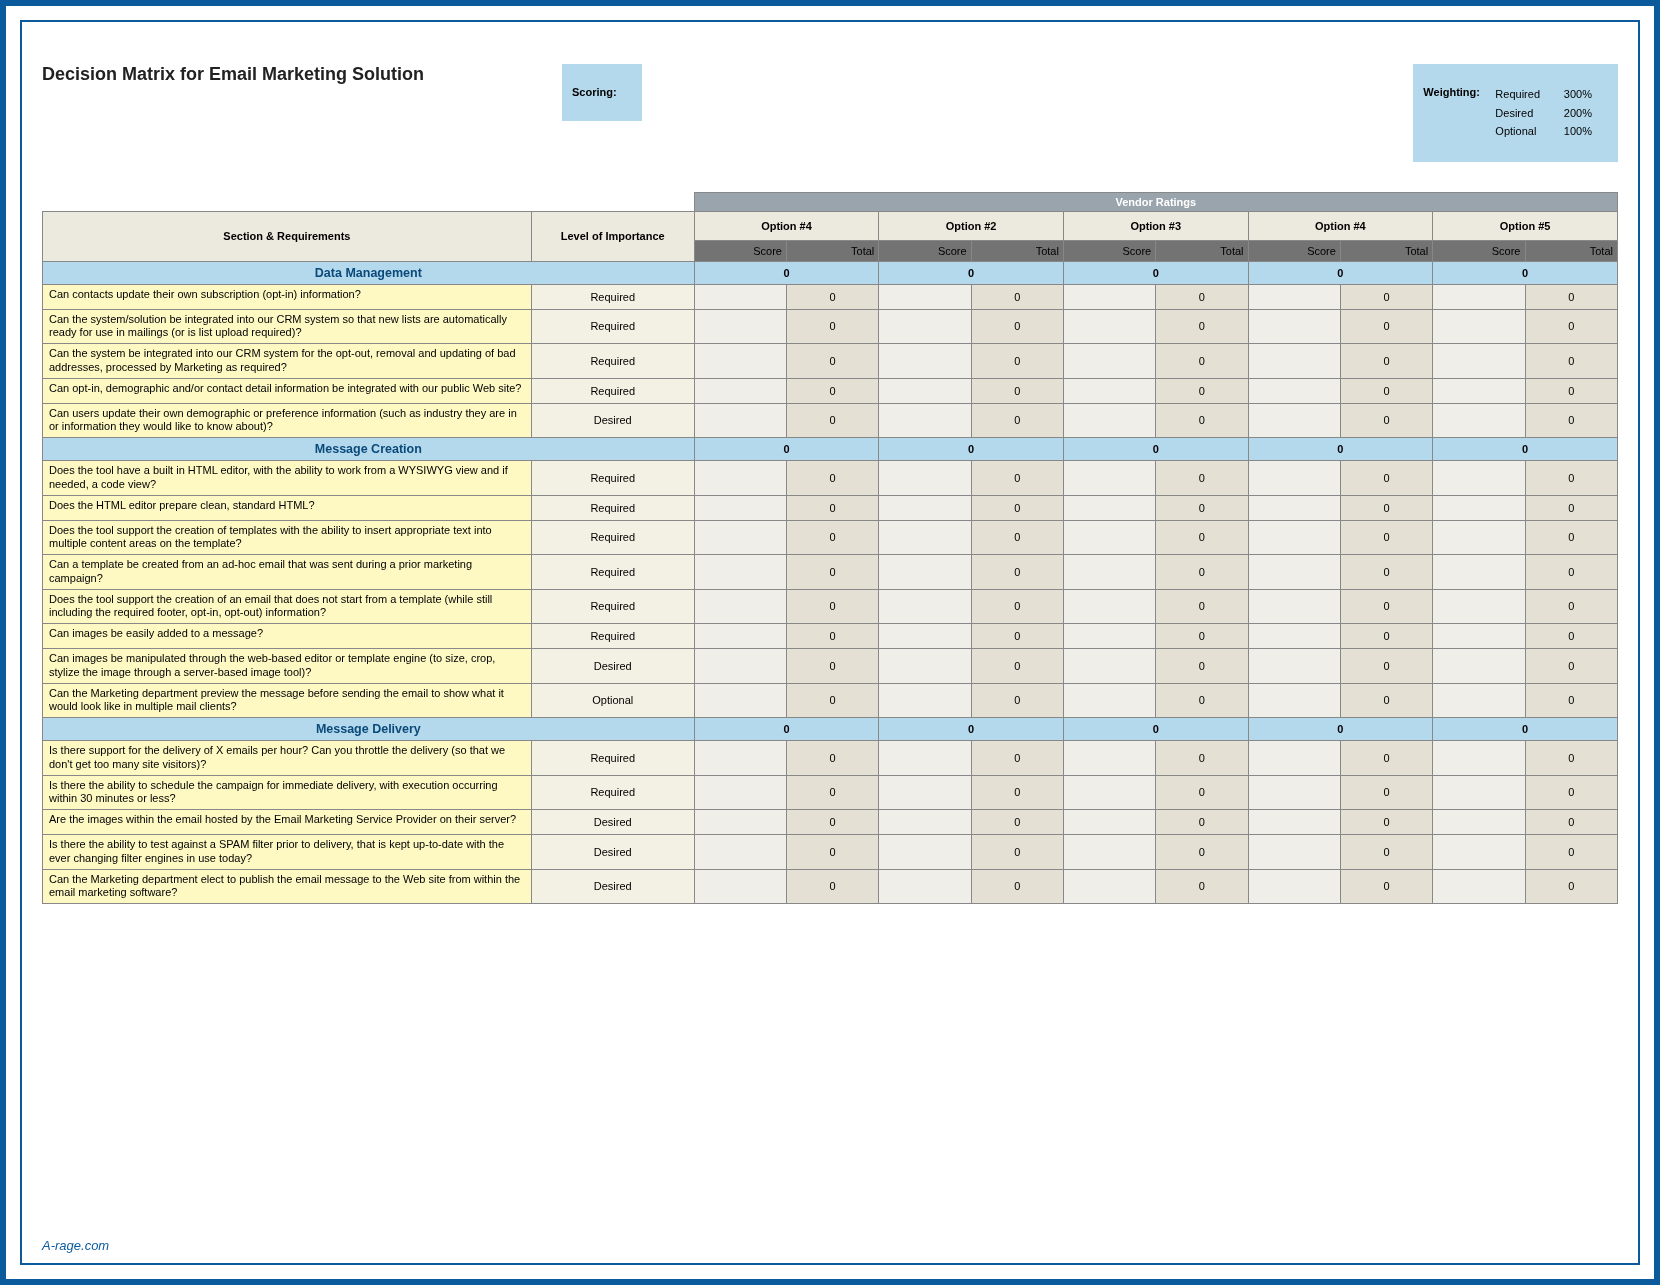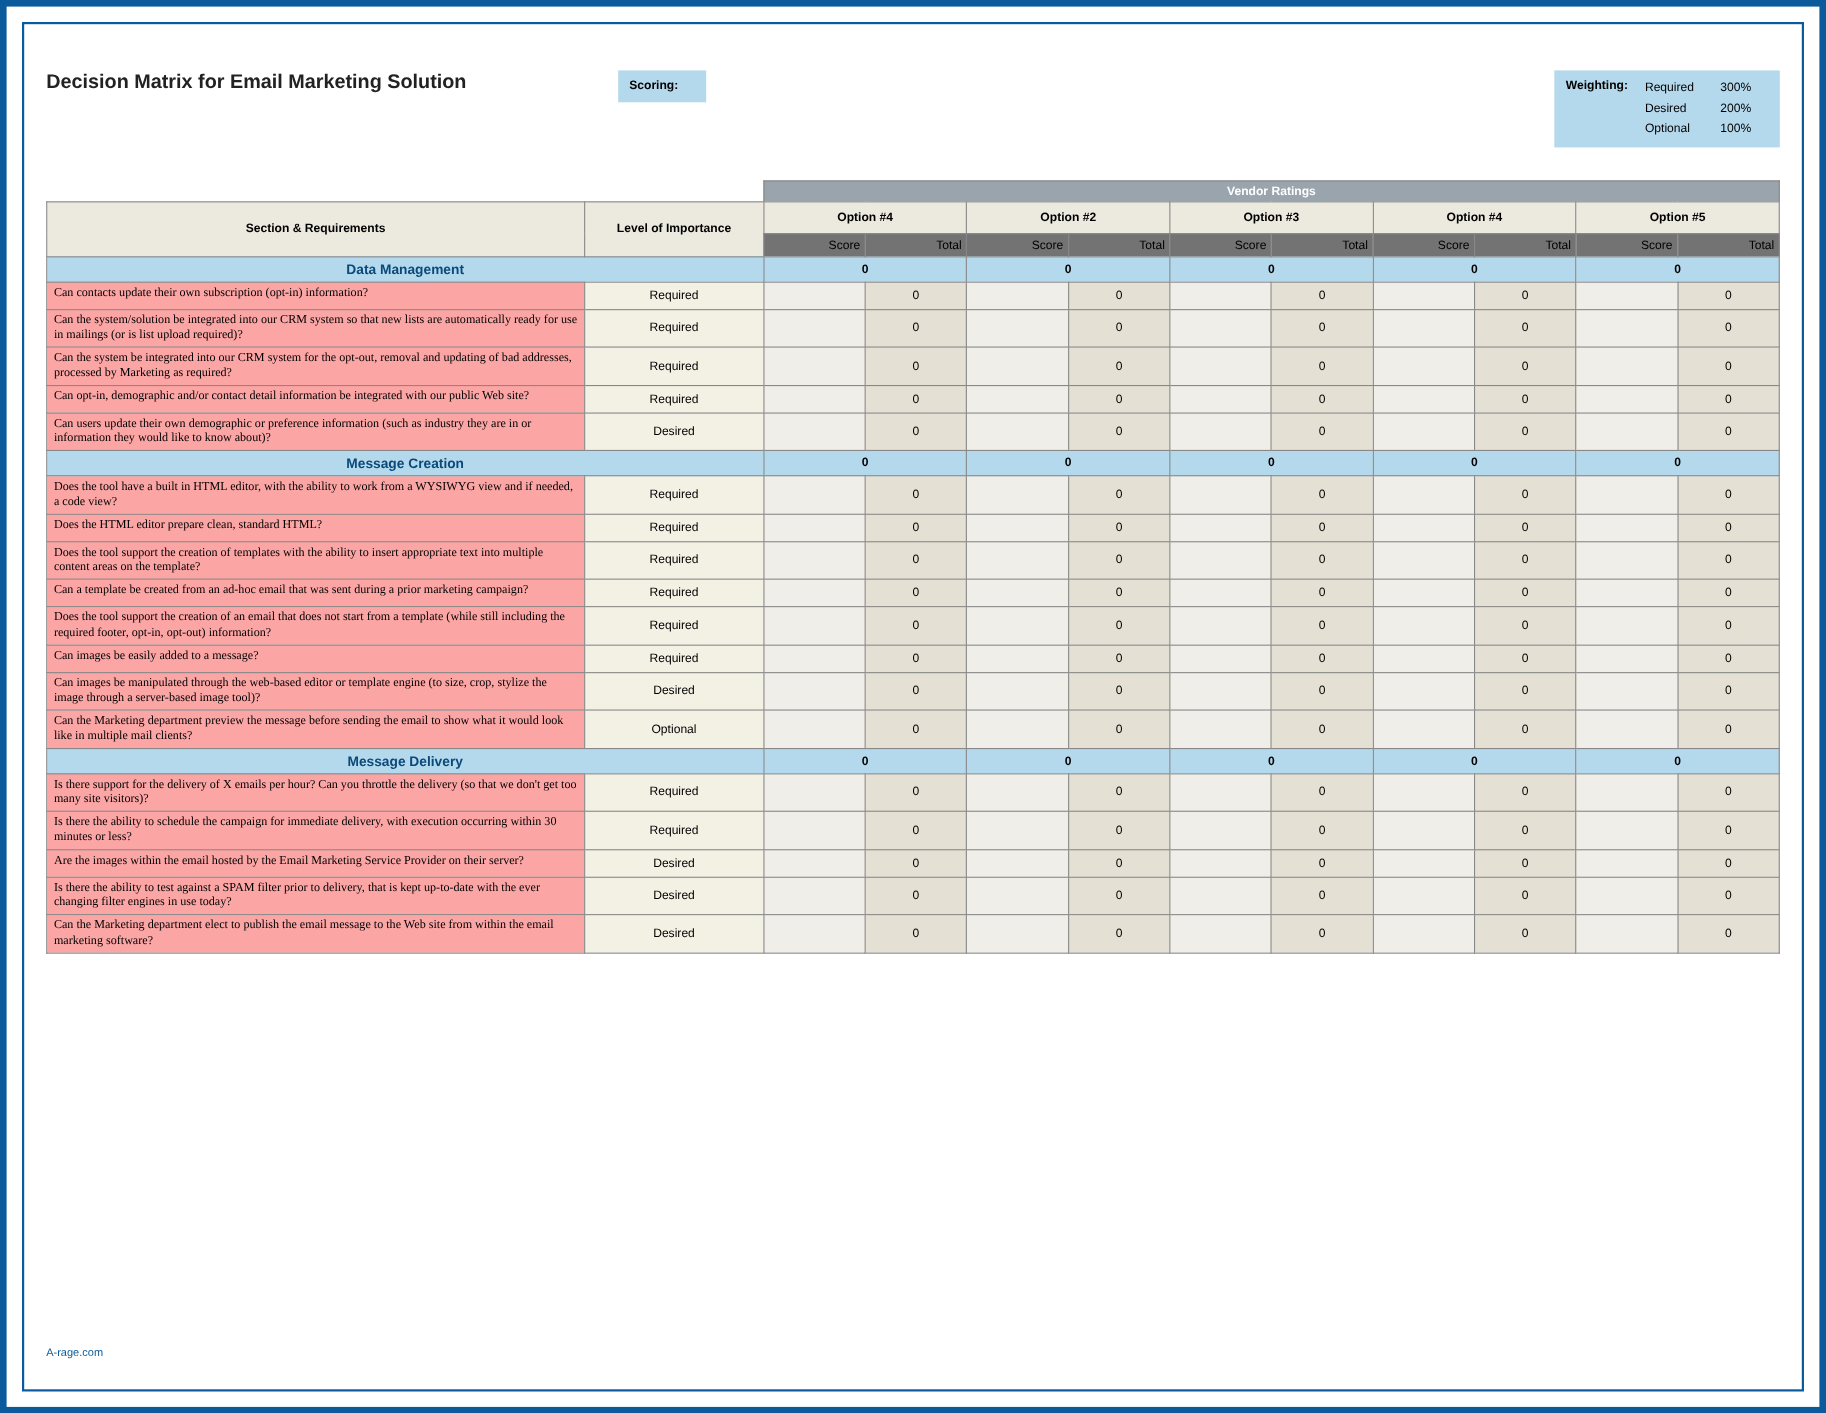--- a/index.html
+++ b/index.html
@@ -28,21 +28,21 @@
   margin-bottom: 30px;
 }
 .title {
   font-size: 18px;
   font-weight: bold;
   color: #222;
   flex: 0 0 480px;
 }
 .legend-box {
   background: #b5d9ec;
-  padding: 6px 10px;
+  padding: 20px 10px;
   font-size: 11px;
   line-height: 1.5;
   display: flex;
   gap: 10px;
 }
 .legend-box .lbl { font-weight: bold; width: 60px; }
 .legend-box table td { padding: 0 14px 0 0; }
 .legend-box table td.num { text-align: center; width: 40px; }
 .legend-box table td.pct { text-align: right; width: 50px; }
 .spacer { flex: 1; }
@@ -86,26 +86,25 @@
   font-size: 12.5px;
   text-align: center;
 }
 .section-row td.section-total {
   background: #b5d9ec;
   text-align: center;
   font-weight: bold;
   padding: 4px;
 }
 .req-cell {
-  background: #fca5a5;
+  background: #fef9c3;
   padding: 3px 6px;
   line-height: 1.25;
   vertical-align: top;
   font-size: 10.5px;
-  font-family: Liberation Serif, serif;
 }
 .imp-cell {
   background: #f3f0e4;
   text-align: center;
   padding: 6px 4px;
   vertical-align: middle;
   font-size: 11px;
 }
 .score-cell {
   background: #f0eee8;
@@ -114,24 +113,25 @@
   vertical-align: middle;
 }
 .total-cell {
   background: #e4e1d4;
   text-align: center;
   padding: 6px 2px;
   vertical-align: middle;
 }
 .footer {
   position: absolute;
-  bottom: 27px;
+  bottom: 10px;
   left: 20px;
-  font-size: 10px;
+  font-size: 13px;
   color: #0a5a9c;
+  font-style: italic;
 }
 col.c-req { width: 360px; }
 col.c-imp { width: 120px; }
 col.c-sc  { width: 68px; }
 col.c-tot { width: 68px; }
 </style>
 </head>
 <body>
 
 <div class="outer-frame">

